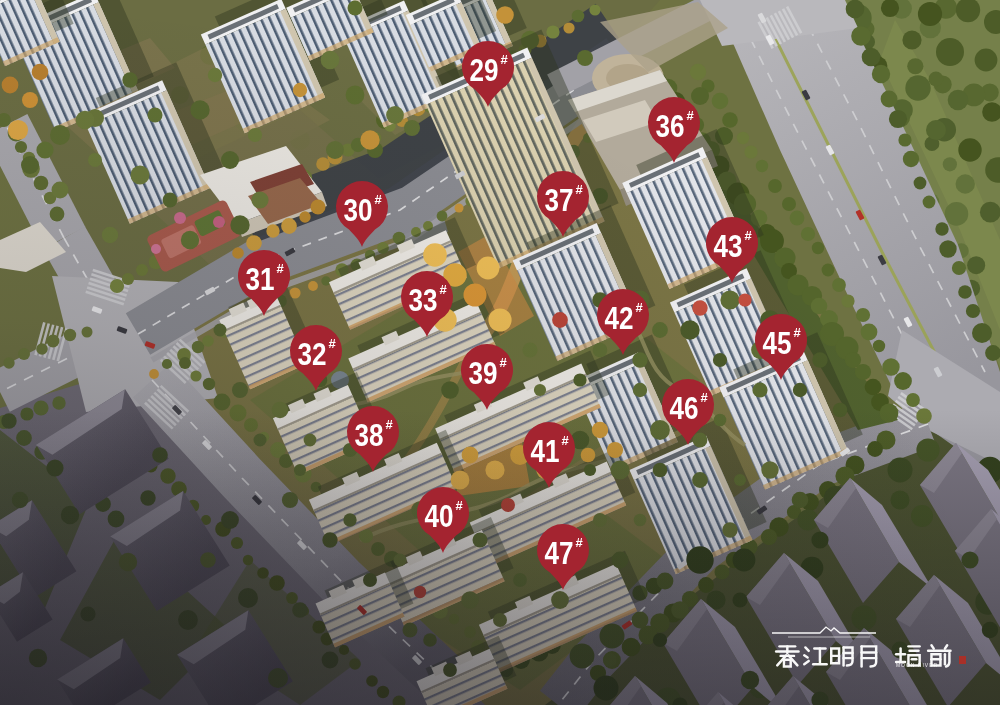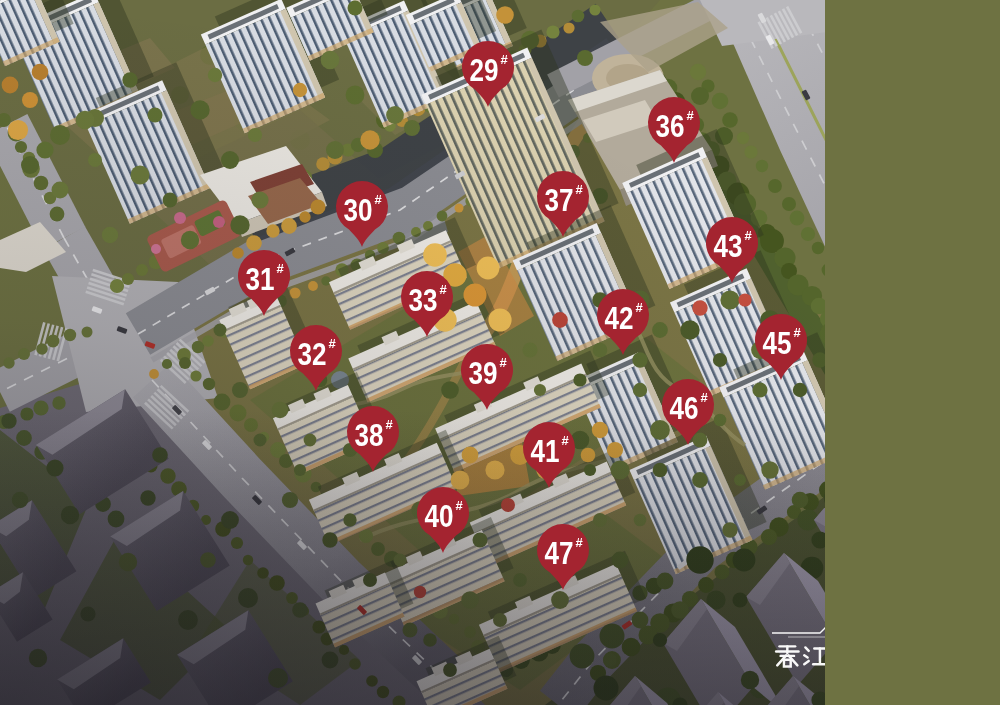--- a/index.html
+++ b/index.html
@@ -1,15 +1,15 @@
 <!DOCTYPE html>
 <html><head><meta charset="utf-8">
 <style>
 html,body{margin:0;padding:0;background:#6e7242;font-family:"Liberation Sans",sans-serif;}
-#stage{position:relative;width:825px;height:705px;overflow:hidden;}
+#stage{position:relative;width:1000px;height:705px;overflow:hidden;}
 </style></head>
 <body>
 <div id="stage">
 <svg width="1000" height="705" viewBox="0 0 1000 705">
 <defs>
 <pattern id="tw" width="8" height="8" patternUnits="userSpaceOnUse">
           <rect width="8" height="8" fill="#e2e4e9"></rect>
           <rect width="2.6" height="8" fill="#57667a"></rect>
         </pattern>
 <pattern id="tw2" width="8" height="8" patternUnits="userSpaceOnUse">

